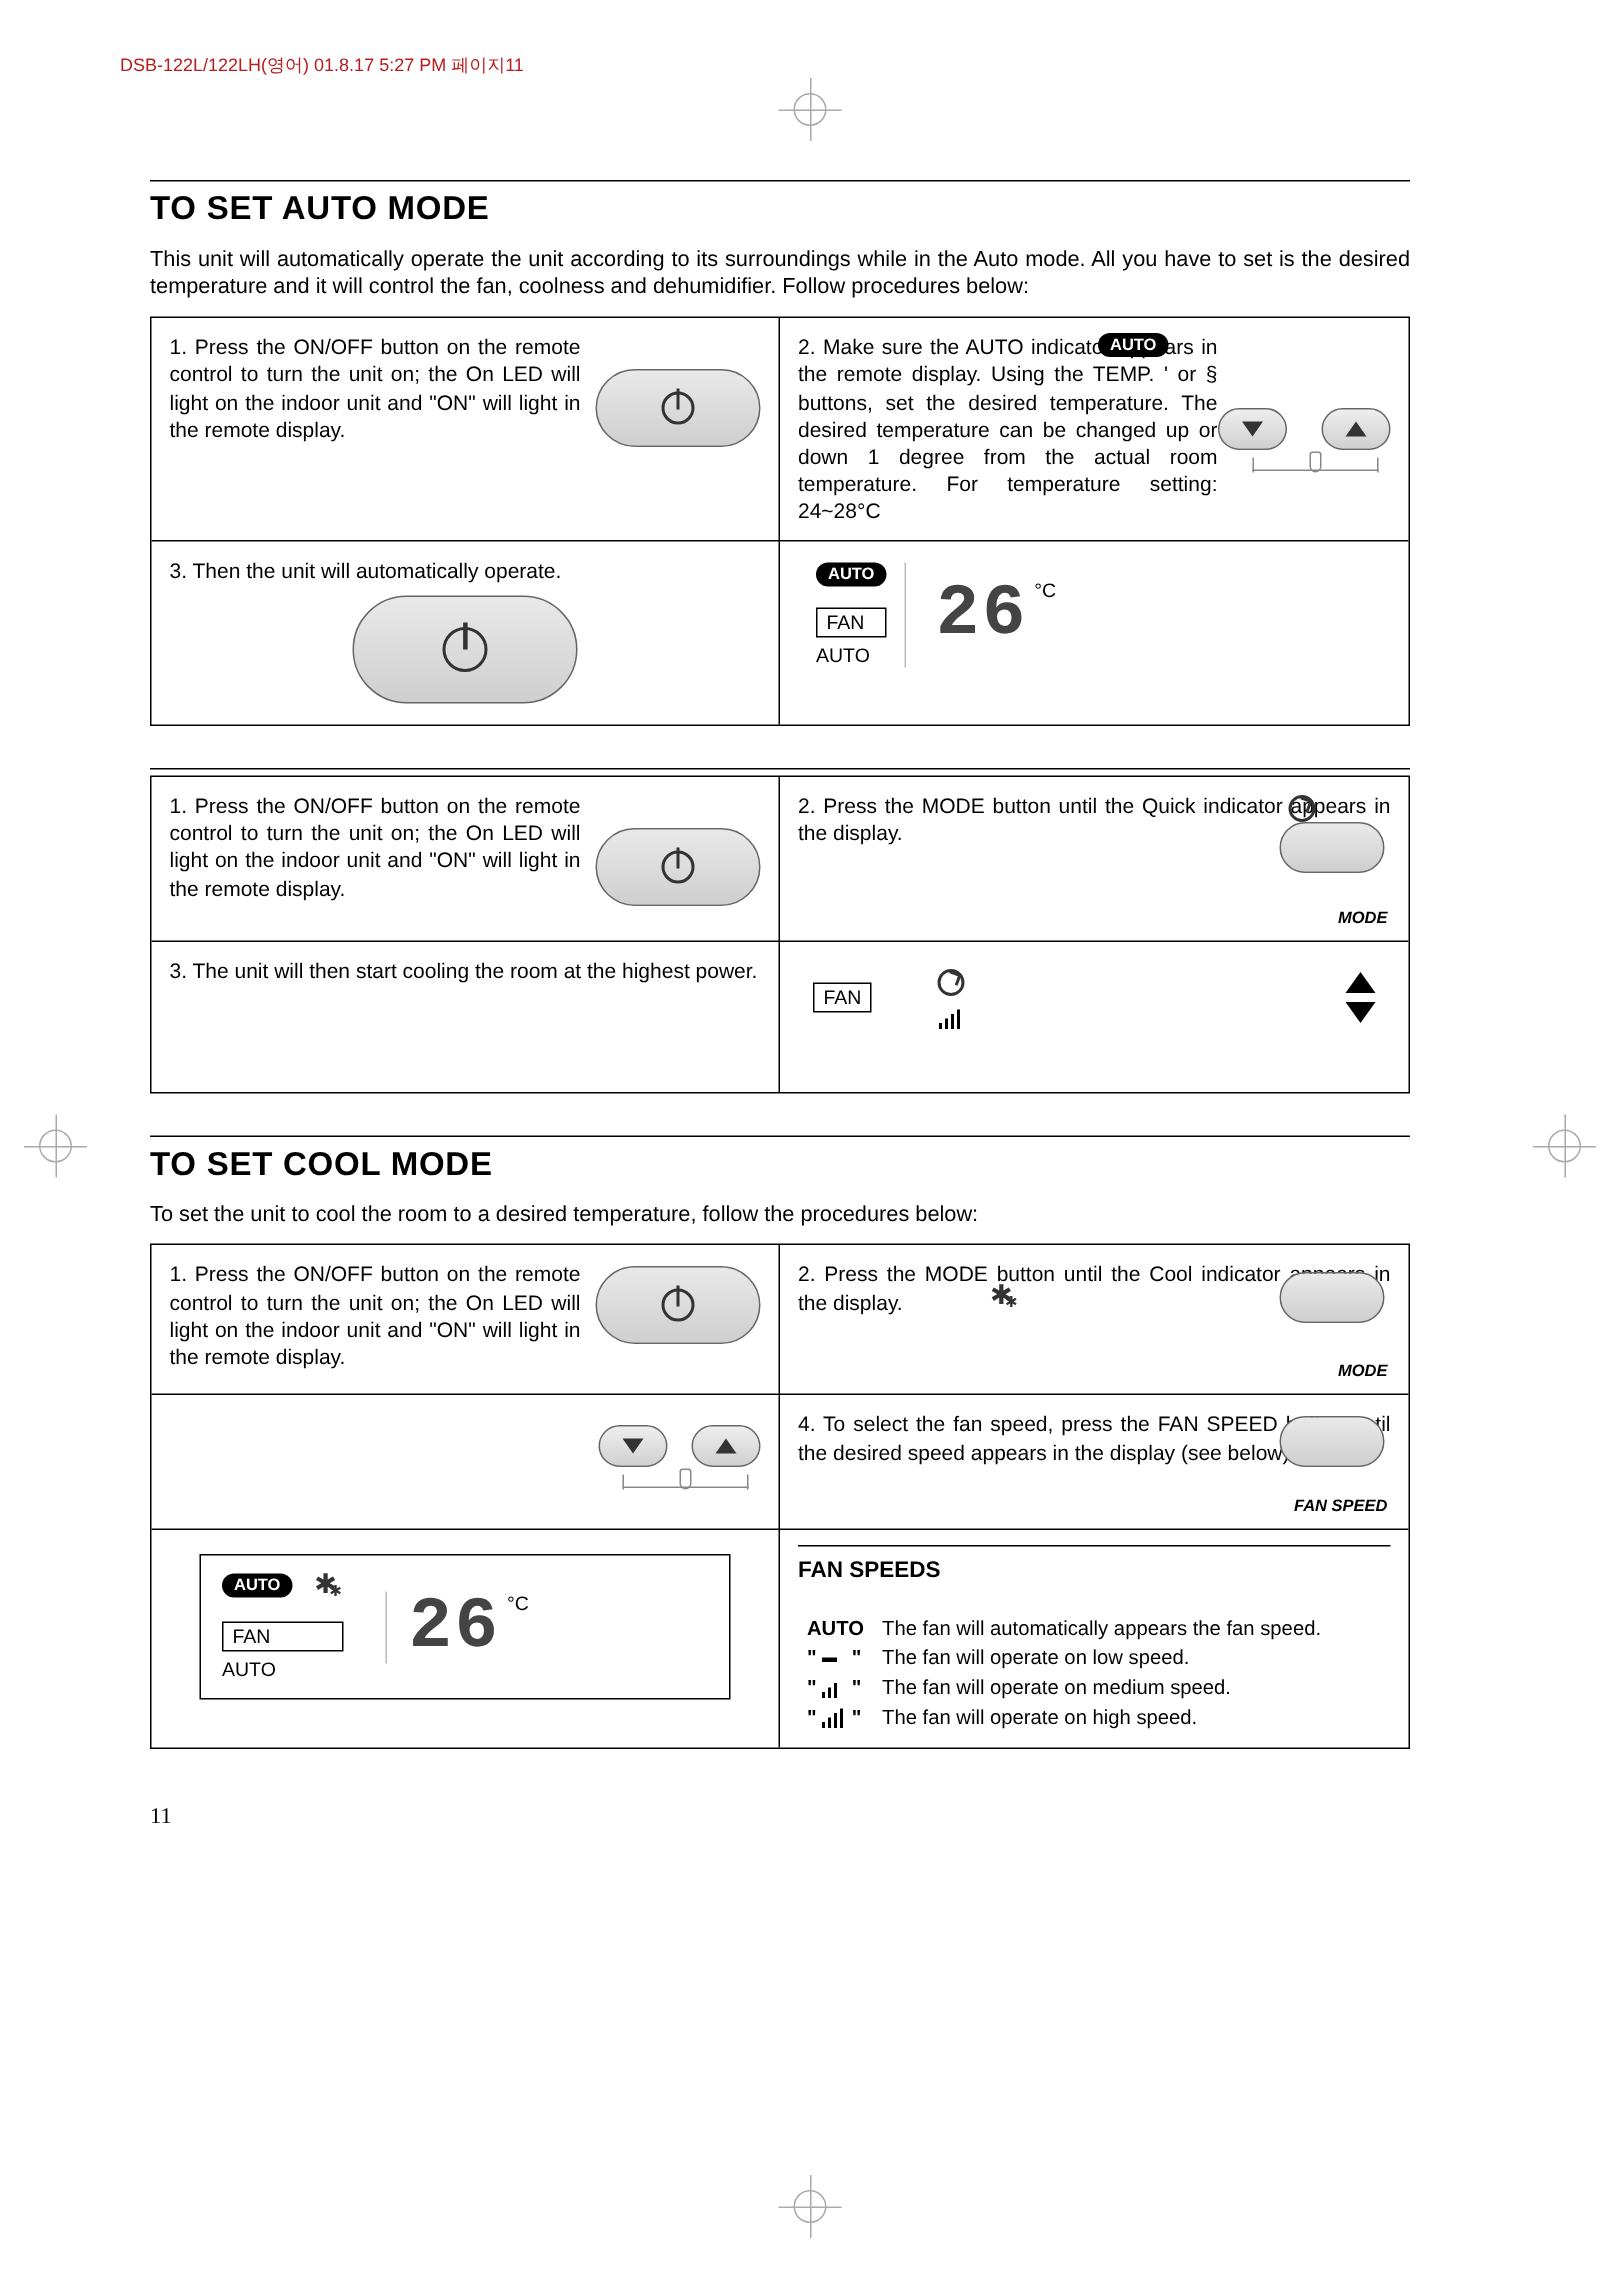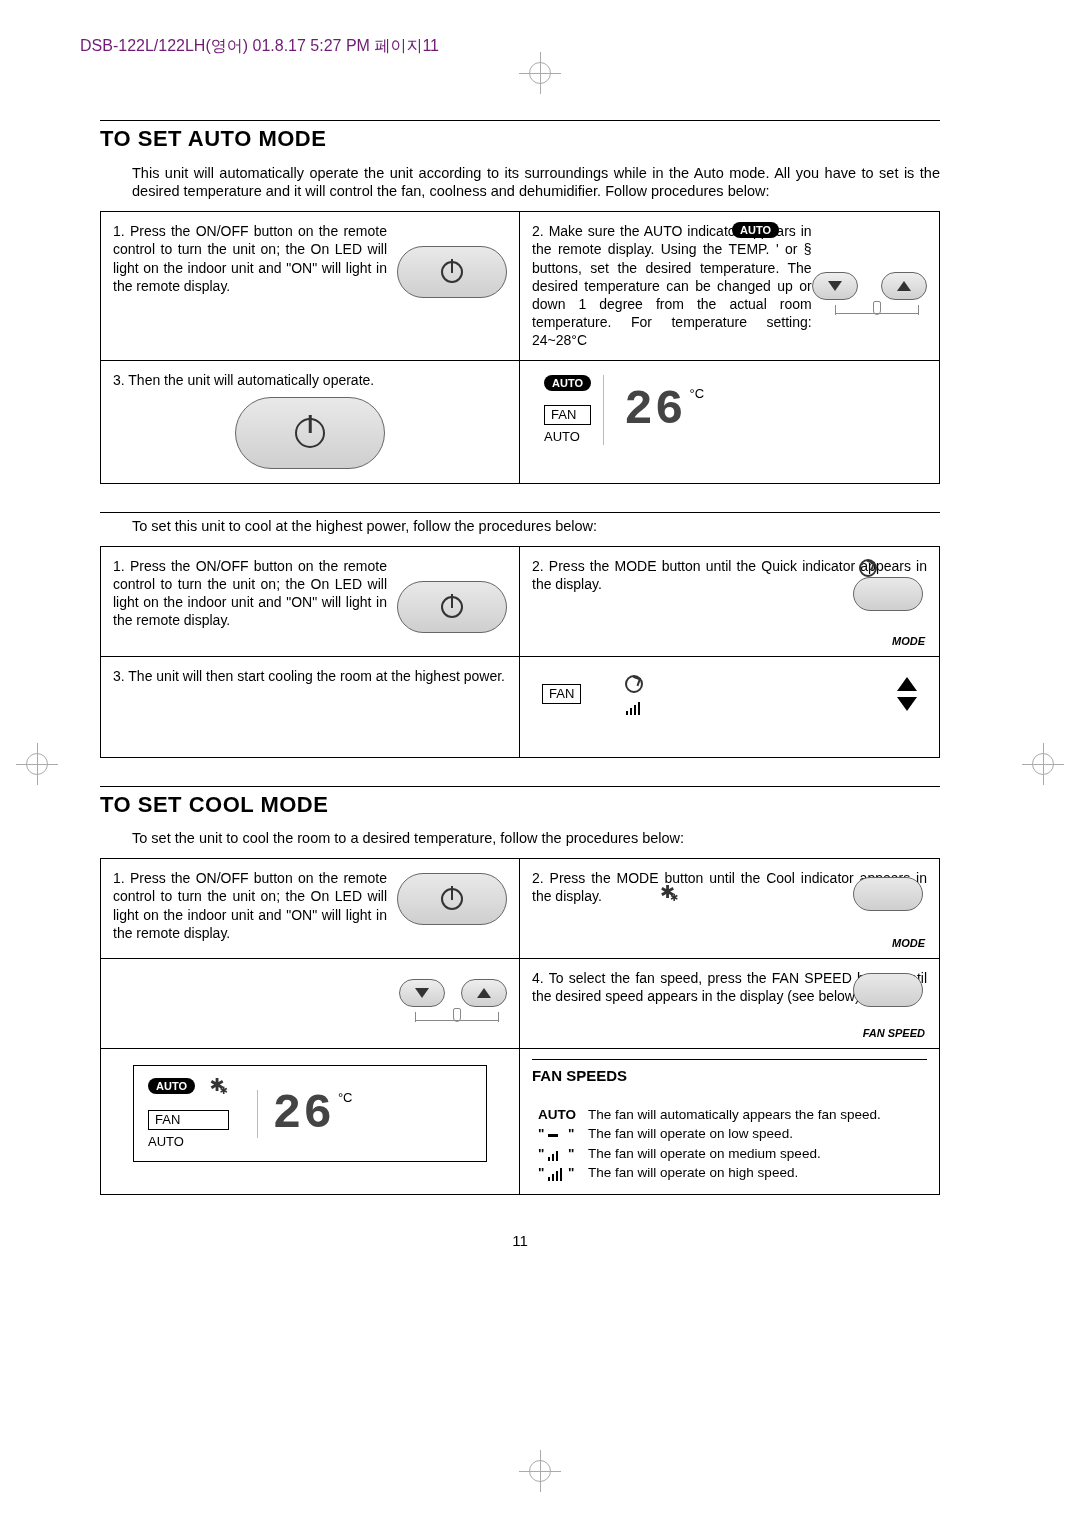--- a/index.html
+++ b/index.html
@@ -9,22 +9,22 @@
     color: #000;
     width: 1080px;
     height: 1528px;
     position: relative;
     font-size: 15px;
     line-height: 1.3;
   }
   .header-line {
     position: absolute;
     top: 36px; left: 80px;
-    font-size: 16px;
-    color: #701a75;
+    font-size: 12px;
+    color: #b91c1c;
   }
   .reg-top {
     position: absolute;
     top: 52px; left: 50%;
     transform: translateX(-50%);
   }
   .reg-bottom {
     position: absolute;
     bottom: 36px; left: 50%;
     transform: translateX(-50%);
@@ -51,21 +51,21 @@
     left: 100px; top: 120px;
     width: 840px;
   }
   .rule { border-top: 1.5px solid #000; margin-bottom: 4px; }
   h2.section {
     font-size: 22px;
     font-weight: bold;
     letter-spacing: 0.5px;
     margin-bottom: 10px;
   }
-  .intro { font-size: 14.5px; margin-bottom: 10px; text-align: justify; margin-left: 32px; }
+  .intro { font-size: 14.5px; margin-bottom: 10px; text-align: justify; }
   .grid {
     display: flex; flex-wrap: wrap;
     border: 1px solid #000;
   }
   .cell {
     width: 50%;
     border: 0 solid #000;
     padding: 10px 12px;
     position: relative;
     font-size: 14px;
@@ -193,21 +193,21 @@
   .barsicon .b2 { left:4px; height:7px; }
   .barsicon .b3 { left:8px; height:10px; }
   .barsicon .b4 { left:12px; height:13px; }
   .barsicon.low { height:4px; }
   .barsicon.low .b1 { height:3px; width:10px; }
   .fanspeeds { font-size: 13.5px; }
   .fanspeeds h4 { font-size: 15px; margin-bottom: 20px; border-top:1px solid #000; padding-top:6px; }
   .fanspeeds table { border-collapse: collapse; }
   .fanspeeds td { padding: 0 6px 2px 6px; vertical-align: top; }
   .fanspeeds td:first-child { font-weight: bold; white-space: nowrap; }
-  .page-num { text-align:center; margin-top: 36px; font-size: 15px; }
+  .page-num { text-align:left; margin-top: 36px; font-size: 15px; font-family: Liberation Serif, serif; }
   .block { margin-bottom: 28px; }
   .clearfix::after { content:""; display:table; clear:both; }
   .display-panel {
     border: 1px solid #000;
     padding: 10px 14px;
     display: flex; align-items: center;
     justify-content: flex-start;
   }
   .noborder { border: none !important; }
 </style>
@@ -269,21 +269,20 @@
             <span class="seg">26</span>
             <span class="degc">°C</span>
           </div>
         </div>
       </div>
     </div>
   </div>
 
   <div class="block">
     <div class="rule"></div>
-    <p class="intro">To set this unit to cool at the highest power, follow the procedures below:</p>
 
     <div class="grid">
       <div class="cell br bb clearfix">
         <span class="oval-btn float-right" style="margin-top:24px;">
             <span class="pwr"></span>
           </span>
         <span>1. Press the ON/OFF button on the remote control to turn the unit on; the On LED will light on the indoor unit and "ON" will light in the remote display.</span>
       </div>
       <div class="cell bb clearfix" style="min-height:110px;">
         <span>2. Press the MODE button until the Quick indicator        appears in the display.</span>

